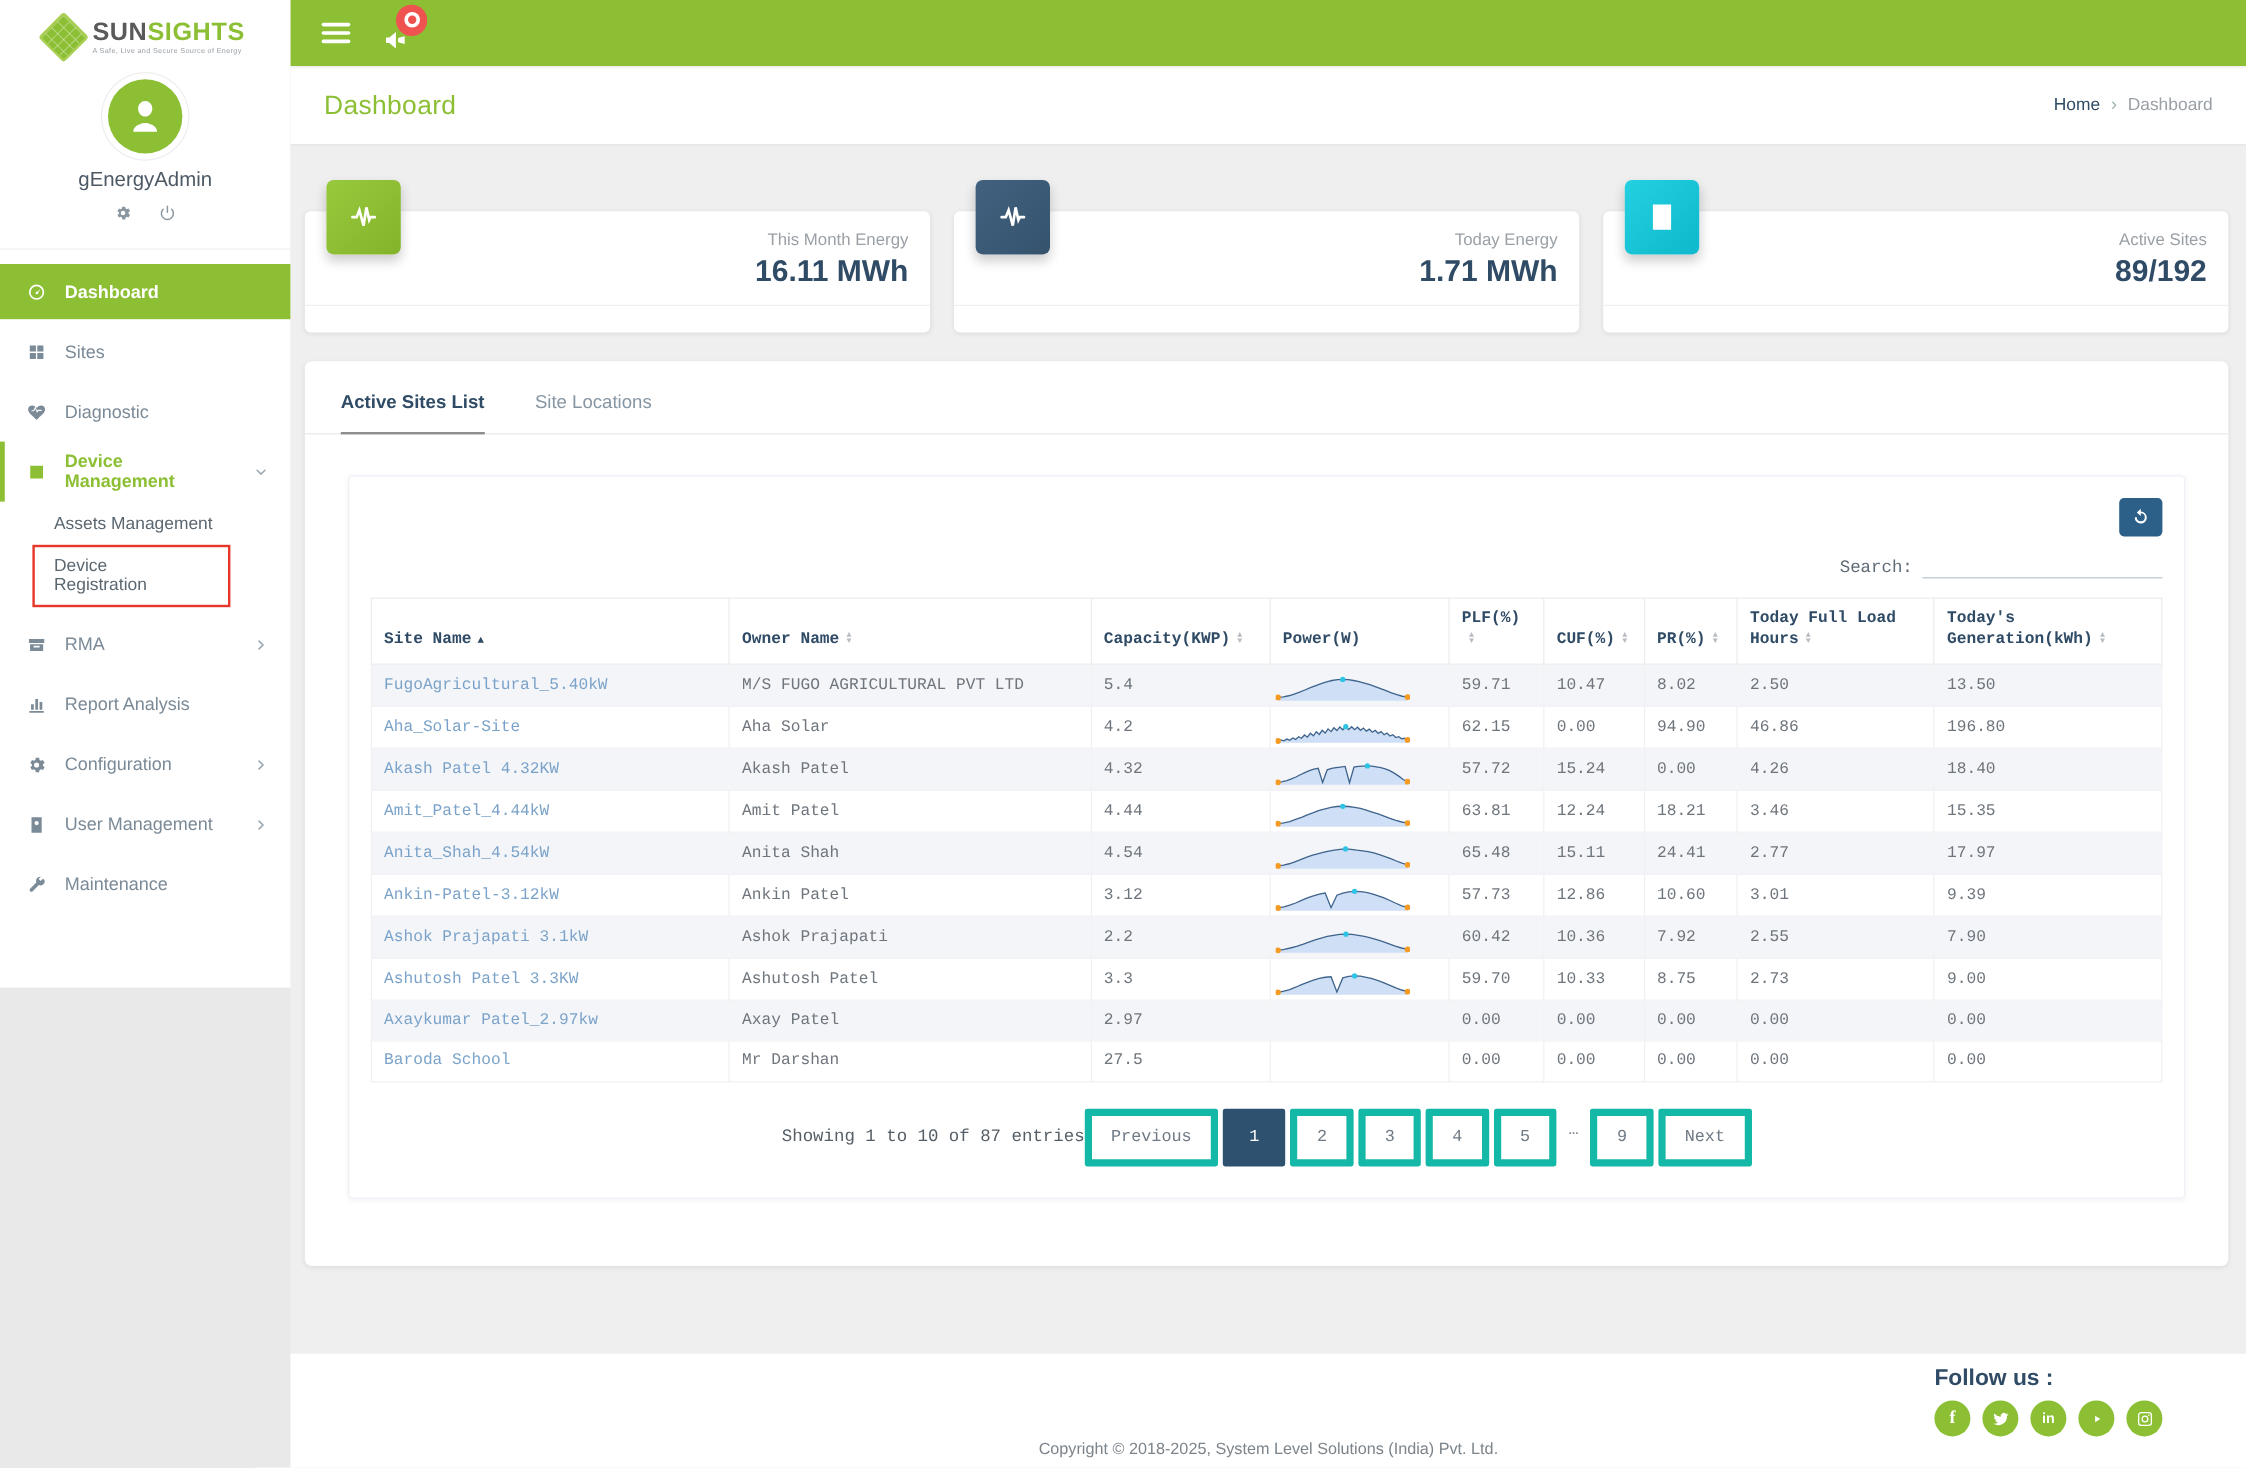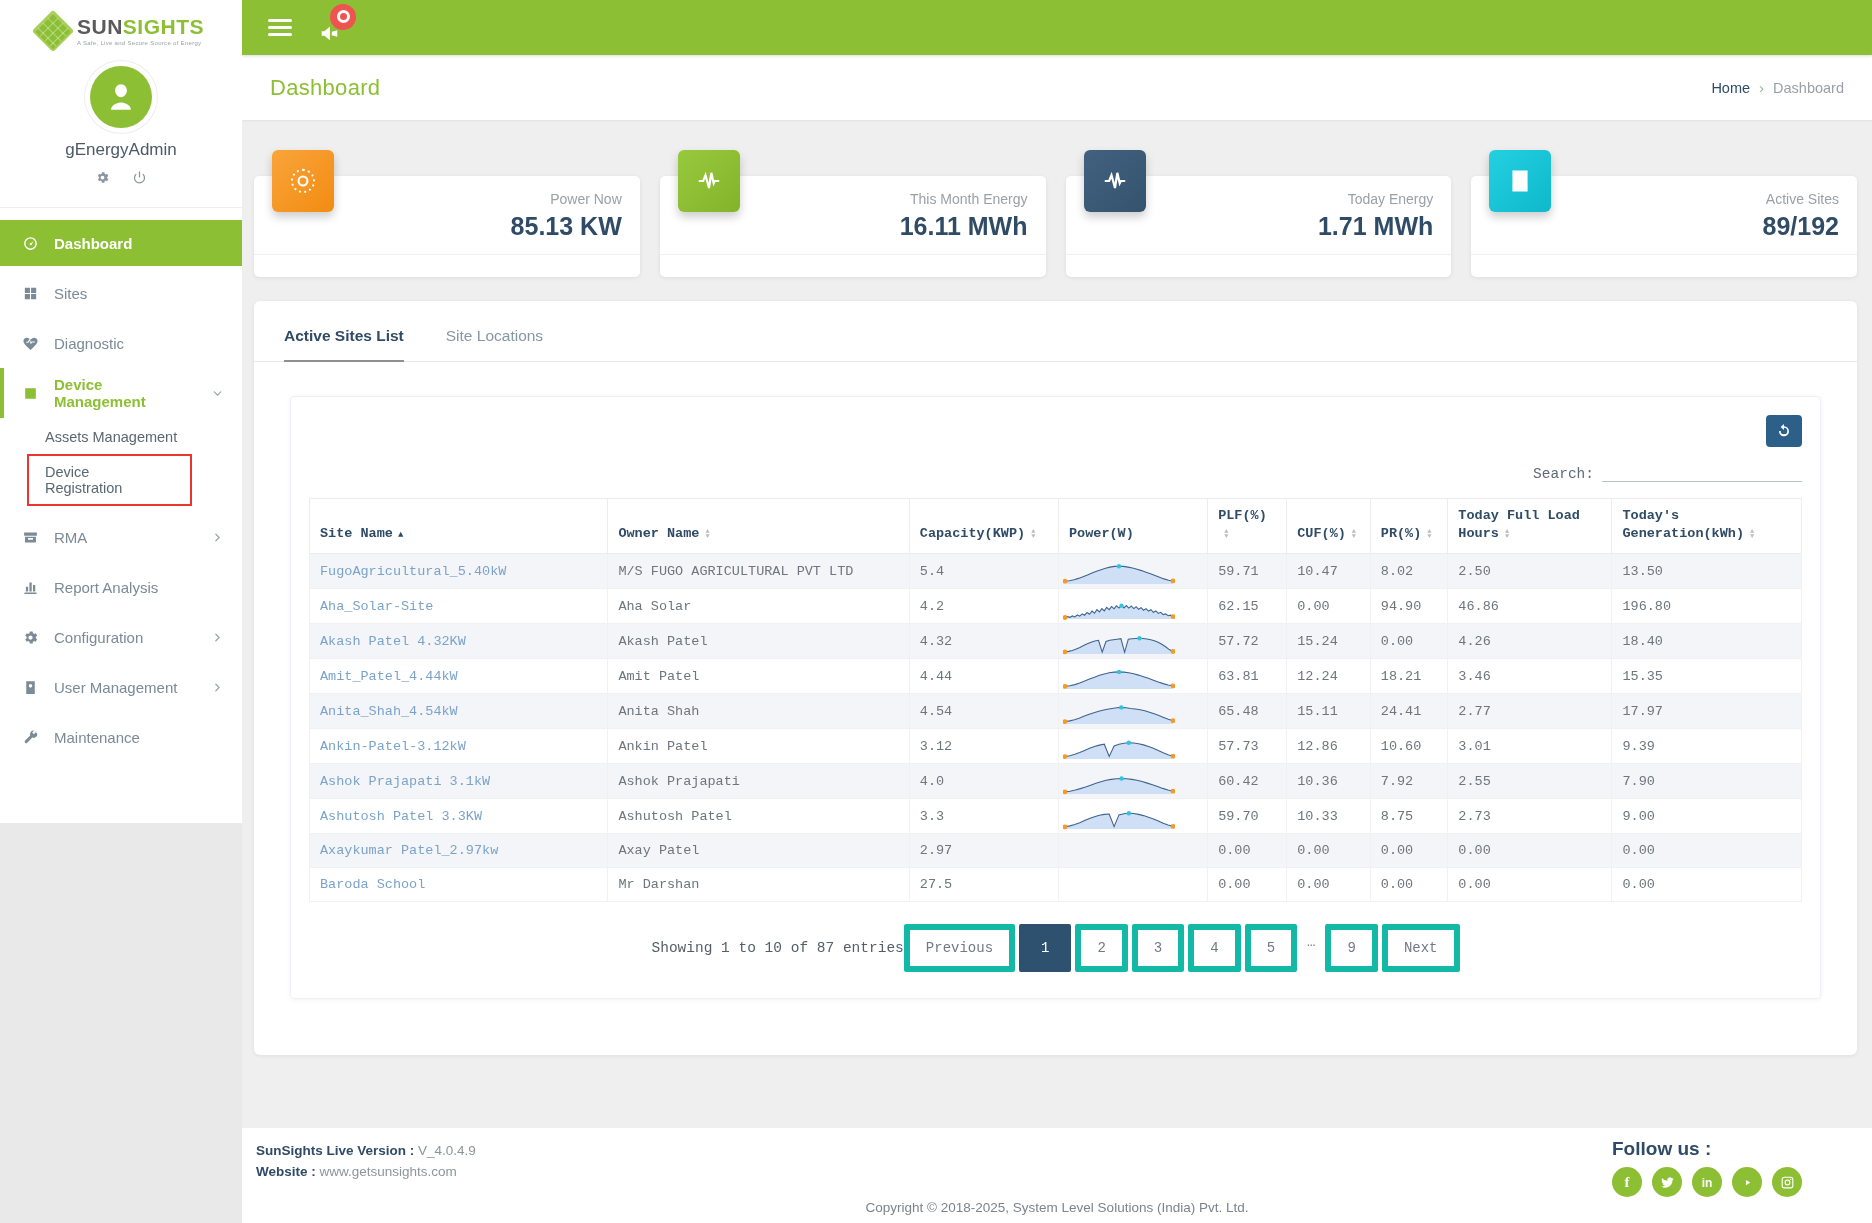--- a/index.html
+++ b/index.html
@@ -363,35 +363,20 @@
     <span class="page-title">Dashboard</span>
     <span class="breadcrumb">
       <span class="crumb-home">Home</span>
       <span class="crumb-sep">›</span>
       <span class="crumb-cur">Dashboard</span>
     </span>
   </div>
 
   <div class="content">
     <div class="stats-row" id="stats-row">
-        <div class="stat-card">
-          <div class="stat-icon c0">
-            <span>
-              <svg viewBox="0 0 24 24">
-                <path fill="none" stroke="currentColor" stroke-width="1.8" d="M12 8.2a3.8 3.8 0 1 0 3.8 3.8A3.8 3.8 0 0 0 12 8.2z"></path>
-                <path fill="none" stroke="currentColor" stroke-width="1.8" stroke-linecap="round" stroke-dasharray="0.1 4.4" d="M12 2.5a9.5 9.5 0 1 0 9.5 9.5A9.5 9.5 0 0 0 12 2.5z"></path>
-              </svg>
-            </span>
-          </div>
-          <div class="stat-body">
-            <div class="stat-label">Power Now</div>
-            <div class="stat-value">85.13 KW</div>
-          </div>
-          <div class="stat-foot"></div>
-        </div>
         <div class="stat-card">
           <div class="stat-icon c1">
             <span>
               <svg viewBox="0 0 24 24">
                 <path fill="none" stroke="currentColor" stroke-width="1.9" stroke-linecap="round" d="M4 12h3l2-5 3 11 2-13 2 9 1-2h3"></path>
               </svg>
             </span>
           </div>
           <div class="stat-body">
             <div class="stat-label">This Month Energy</div>
@@ -594,21 +579,21 @@
                 </td>
                 <td>57.73</td>
                 <td>12.86</td>
                 <td>10.60</td>
                 <td>3.01</td>
                 <td>9.39</td>
               </tr>
               <tr>
                 <td class="site"><a>Ashok Prajapati 3.1kW</a></td>
                 <td>Ashok Prajapati</td>
-                <td>4.0</td>
+                <td>2.2</td>
                 <td class="spark-cell">
                   <svg width="112" height="30" viewBox="0 0 112 30">
                     <path d="M2.0 25.9 L7.1 25.2 L12.3 24.0 L17.4 22.6 L22.6 21.0 L27.7 19.2 L32.9 17.3 L38.0 15.7 L43.1 14.3 L48.3 13.4 L53.4 12.7 L58.6 12.5 L63.7 12.7 L68.9 13.4 L74.0 14.3 L79.1 15.5 L84.3 17.1 L89.4 18.7 L94.6 20.6 L99.7 22.4 L104.9 24.0 L110.0 25.2 L110.0 28 L2.0 28 Z" fill="#cfdff6"></path>
                     <path d="M2.0 25.9 L7.1 25.2 L12.3 24.0 L17.4 22.6 L22.6 21.0 L27.7 19.2 L32.9 17.3 L38.0 15.7 L43.1 14.3 L48.3 13.4 L53.4 12.7 L58.6 12.5 L63.7 12.7 L68.9 13.4 L74.0 14.3 L79.1 15.5 L84.3 17.1 L89.4 18.7 L94.6 20.6 L99.7 22.4 L104.9 24.0 L110.0 25.2" fill="none" stroke="#3f648c" stroke-width="1.1"></path>
                     <circle cx="2.0" cy="25.9" r="2.4" fill="#f59a23"></circle>
                     <circle cx="110.0" cy="25.2" r="2.4" fill="#f59a23"></circle>
                     <circle cx="58.6" cy="12.5" r="2.2" fill="#2ec4e6"></circle>
                   </svg>
                 </td>
                 <td>60.42</td>
@@ -673,24 +658,20 @@
               <div class="page-btn ellipsis">…</div>
               <div class="page-btn">9</div>
               <div class="page-btn">Next</div>
             </div>
         </div>
       </div>
     </div>
   </div>
 
   <div class="footer">
-    <div class="footer-left">
-      <div><span class="lbl">SunSights Live Version :</span> <span class="val">V_4.0.4.9</span></div>
-      <div><span class="lbl">Website :</span> <span class="val">www.getsunsights.com</span></div>
-    </div>
     <div class="footer-right">
       <div class="follow">Follow us :</div>
       <div class="social-row" id="social-row">
           <a class="social-circle">
             <span><span class="fb">f</span></span>
           </a>
           <a class="social-circle">
             <span>
               <svg viewBox="0 0 24 24">
                 <path fill="currentColor" d="M22 5.9a8 8 0 0 1-2.4.7 4.1 4.1 0 0 0 1.8-2.3 8.2 8.2 0 0 1-2.6 1A4.1 4.1 0 0 0 11.7 9 11.7 11.7 0 0 1 3.2 4.7a4.1 4.1 0 0 0 1.3 5.5 4 4 0 0 1-1.9-.5 4.1 4.1 0 0 0 3.3 4 4.2 4.2 0 0 1-1.8.1 4.1 4.1 0 0 0 3.8 2.9A8.3 8.3 0 0 1 2 18.4 11.7 11.7 0 0 0 20 8.5v-.5A8.3 8.3 0 0 0 22 5.9z"></path>

